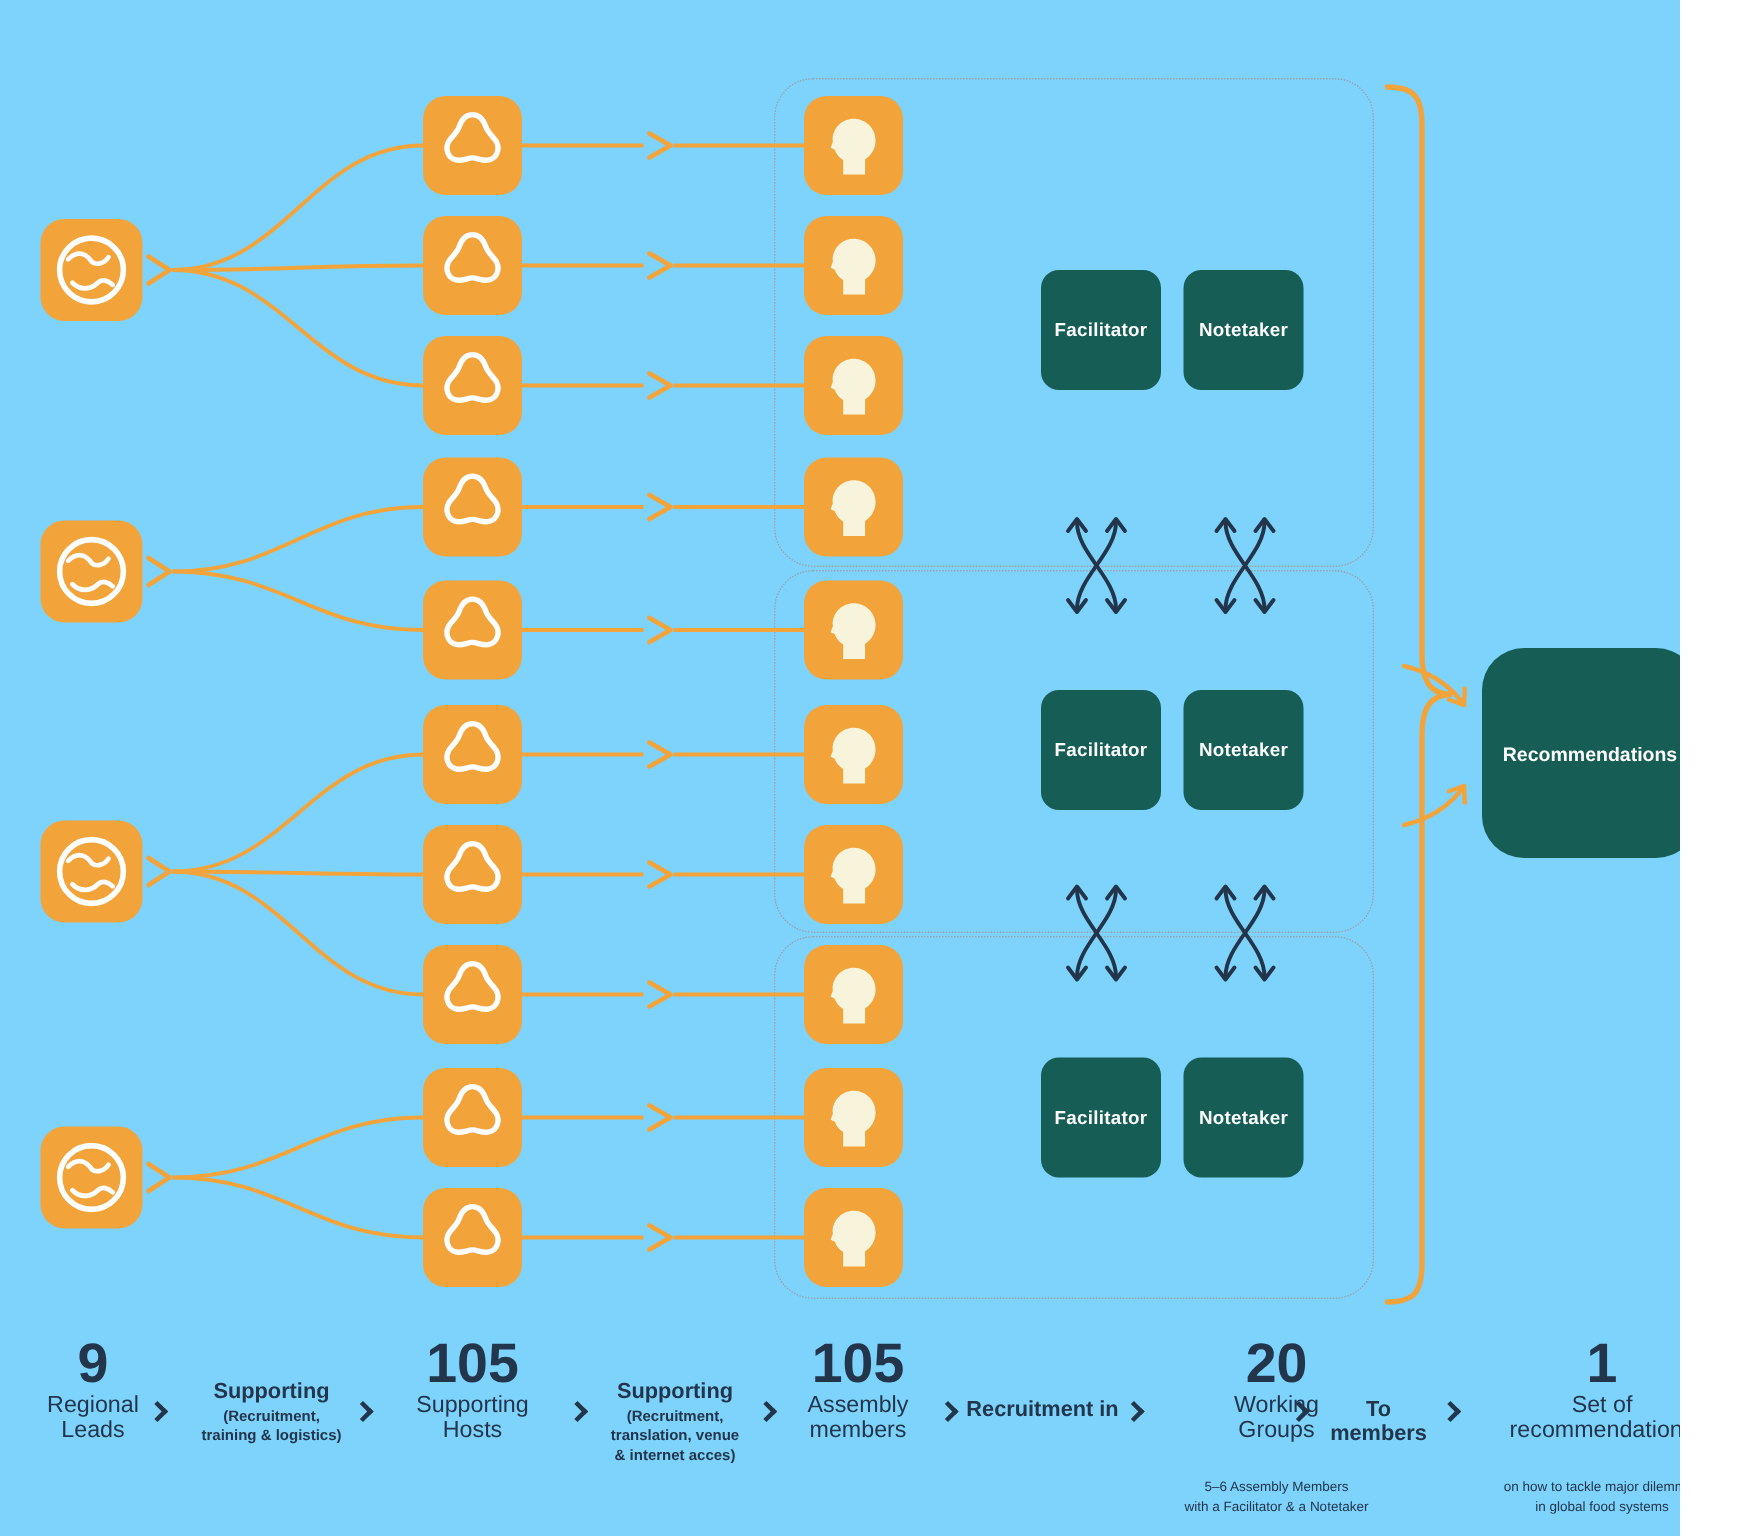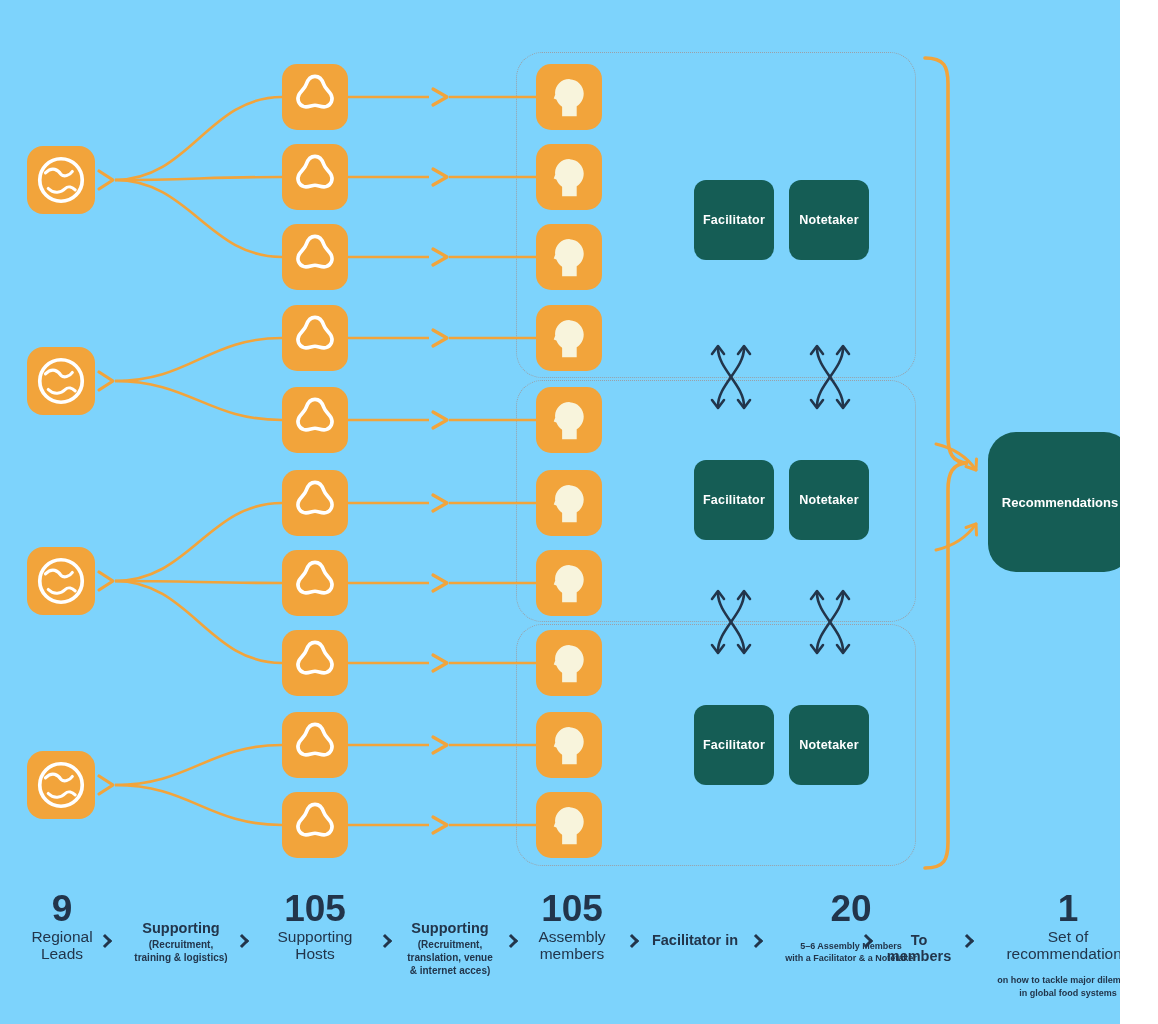--- a/index.html
+++ b/index.html
@@ -12,21 +12,21 @@
   .icon svg{width:100%;height:100%;display:block}
   .role{position:absolute;width:80px;height:80px;border-radius:12px;background:var(--teal);color:#fff;
         display:flex;align-items:center;justify-content:center;font-size:12.5px;font-weight:600;letter-spacing:.2px}
   .rec{position:absolute;left:988px;top:432px;width:144px;height:140px;border-radius:28px;background:var(--teal);
        color:#fff;display:flex;align-items:center;justify-content:center;font-size:13px;font-weight:700;text-align:center}
   .step{position:absolute;text-align:center;color:var(--navy)}
   .step-num{font-size:37px;font-weight:700;line-height:1.02}
   .step-label{font-size:15.5px;font-weight:400;line-height:1.12;white-space:pre-line}
   .step-title{font-size:14.5px;font-weight:700}
   .step-sub{font-size:10px;font-weight:700;line-height:1.3;white-space:pre-line;margin-top:2px}
-  .step-note{font-size:9px;font-weight:700;line-height:1.35;white-space:pre-line;margin-top:12px}
+  .step-note{font-size:9px;font-weight:400;line-height:1.35;white-space:pre-line;margin-top:23px}
   .chev{position:absolute;width:10px;height:10px;border-top:3px solid var(--navy);border-right:3px solid var(--navy);transform:rotate(45deg)}
   #wires{position:absolute;left:0;top:0;width:1158px;height:1024px}
 </style>
 </head>
 <body>
 
 <div id="stage">
 
   <div class="group-box" style="left:516px;top:52px;width:400px;height:326px"></div>
   <div class="group-box" style="left:516px;top:380px;width:400px;height:242px"></div>
@@ -268,24 +268,26 @@
     <div class="step-sub">(Recruitment,
 translation, venue
 &amp; internet acces)</div>
   </div>
   <div class="step" style="left:515px;top:890px;width:114px">
     <div class="step-num">105</div>
     <div class="step-label">Assembly
 members</div>
   </div>
   <div class="step" style="left:638px;top:932px;width:114px">
-    <div class="step-title">Facilitator in</div>
+    <div class="step-title">Recruitment in</div>
   </div>
   <div class="step" style="left:776px;top:890px;width:150px">
     <div class="step-num">20</div>
+    <div class="step-label">Working
+Groups</div>
     <div class="step-note">5–6 Assembly Members
 with a Facilitator &amp; a Notetaker</div>
   </div>
   <div class="step" style="left:877px;top:932px;width:84px">
     <div class="step-title">To members</div>
   </div>
   <div class="step" style="left:985px;top:890px;width:166px">
     <div class="step-num">1</div>
     <div class="step-label">Set of
 recommendations</div>

